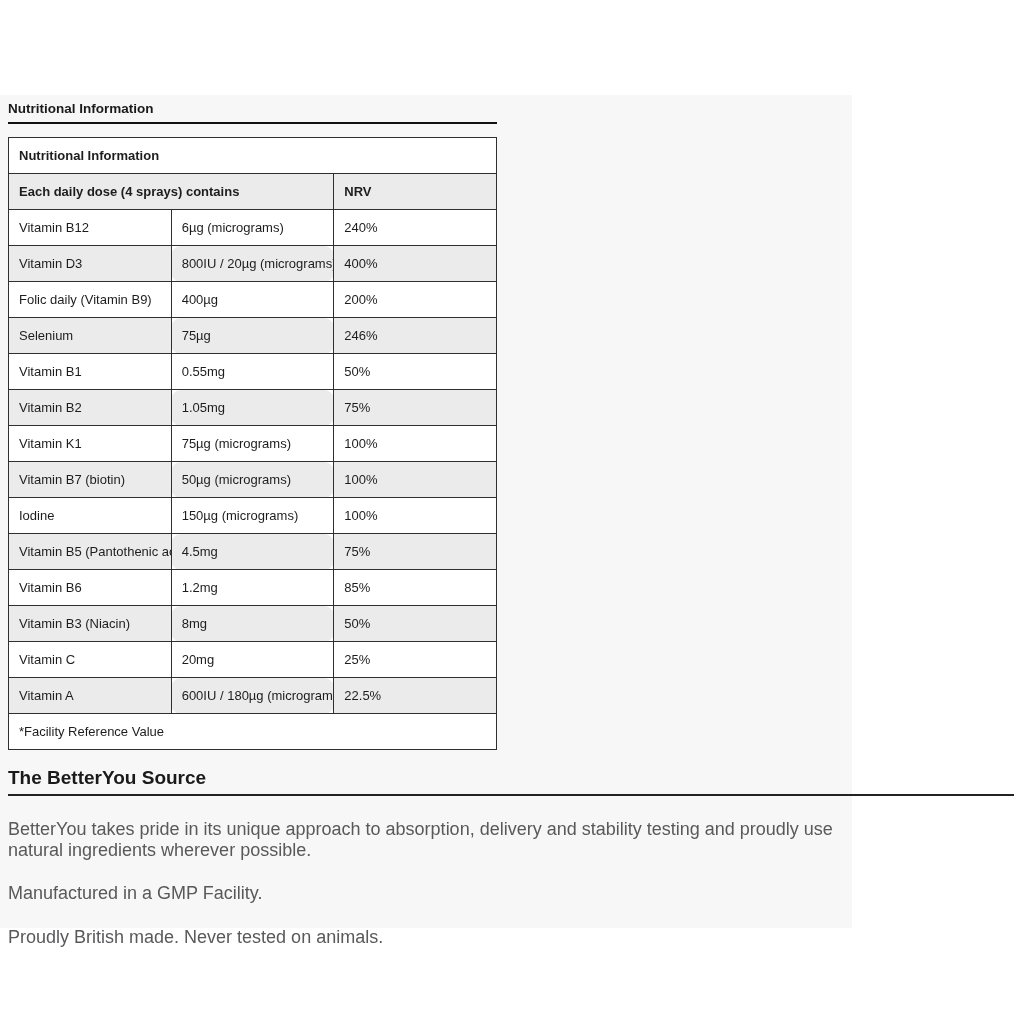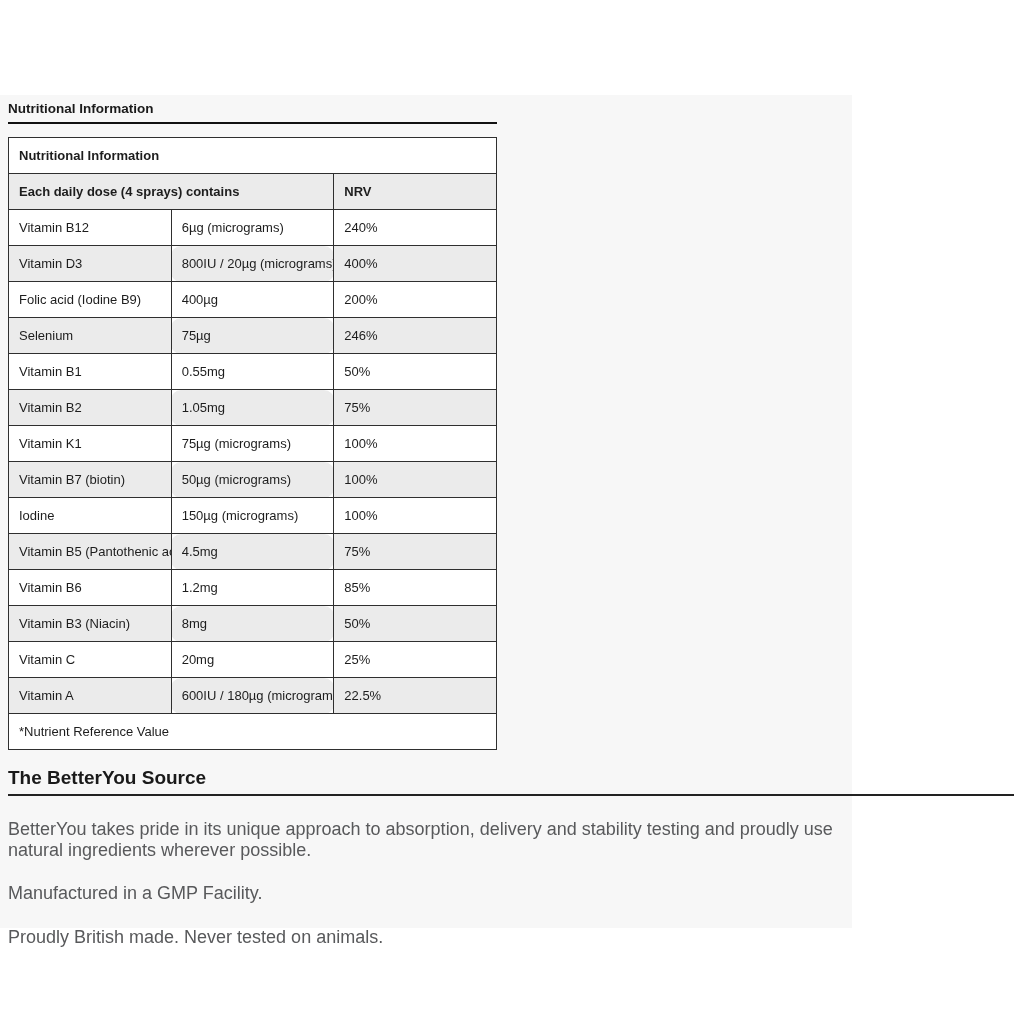--- a/index.html
+++ b/index.html
@@ -83,21 +83,21 @@
       <td class="c1">Vitamin B12</td>
       <td class="c2">6µg (micrograms)</td>
       <td class="c3">240%</td>
     </tr>
         <tr class="alt">
       <td class="c1">Vitamin D3</td>
       <td class="c2">800IU / 20µg (micrograms)</td>
       <td class="c3">400%</td>
     </tr>
         <tr>
-      <td class="c1">Folic acid (Iodine B9)</td>
+      <td class="c1">Folic daily (Vitamin B9)</td>
       <td class="c2">400µg</td>
       <td class="c3">200%</td>
     </tr>
         <tr class="alt">
       <td class="c1">Selenium</td>
       <td class="c2">75µg</td>
       <td class="c3">246%</td>
     </tr>
         <tr>
       <td class="c1">Vitamin B1</td>
@@ -143,21 +143,21 @@
       <td class="c1">Vitamin C</td>
       <td class="c2">20mg</td>
       <td class="c3">25%</td>
     </tr>
         <tr class="alt">
       <td class="c1">Vitamin A</td>
       <td class="c2">600IU / 180µg (micrograms)</td>
       <td class="c3">22.5%</td>
     </tr>
         <tr id="footnote-row">
-        <td colspan="3">*Nutrient Reference Value</td>
+        <td colspan="3">*Facility Reference Value</td>
       </tr>
     </tbody>
   </table>
 
   <div class="section-heading source-heading">The BetterYou Source</div>
 
   <p class="source-paragraph">BetterYou takes pride in its unique approach to absorption, delivery and stability testing and proudly use natural ingredients wherever possible.</p>
   <p class="source-paragraph">Manufactured in a GMP Facility.</p>
   <p class="source-paragraph">Proudly British made. Never tested on animals.</p>
 

